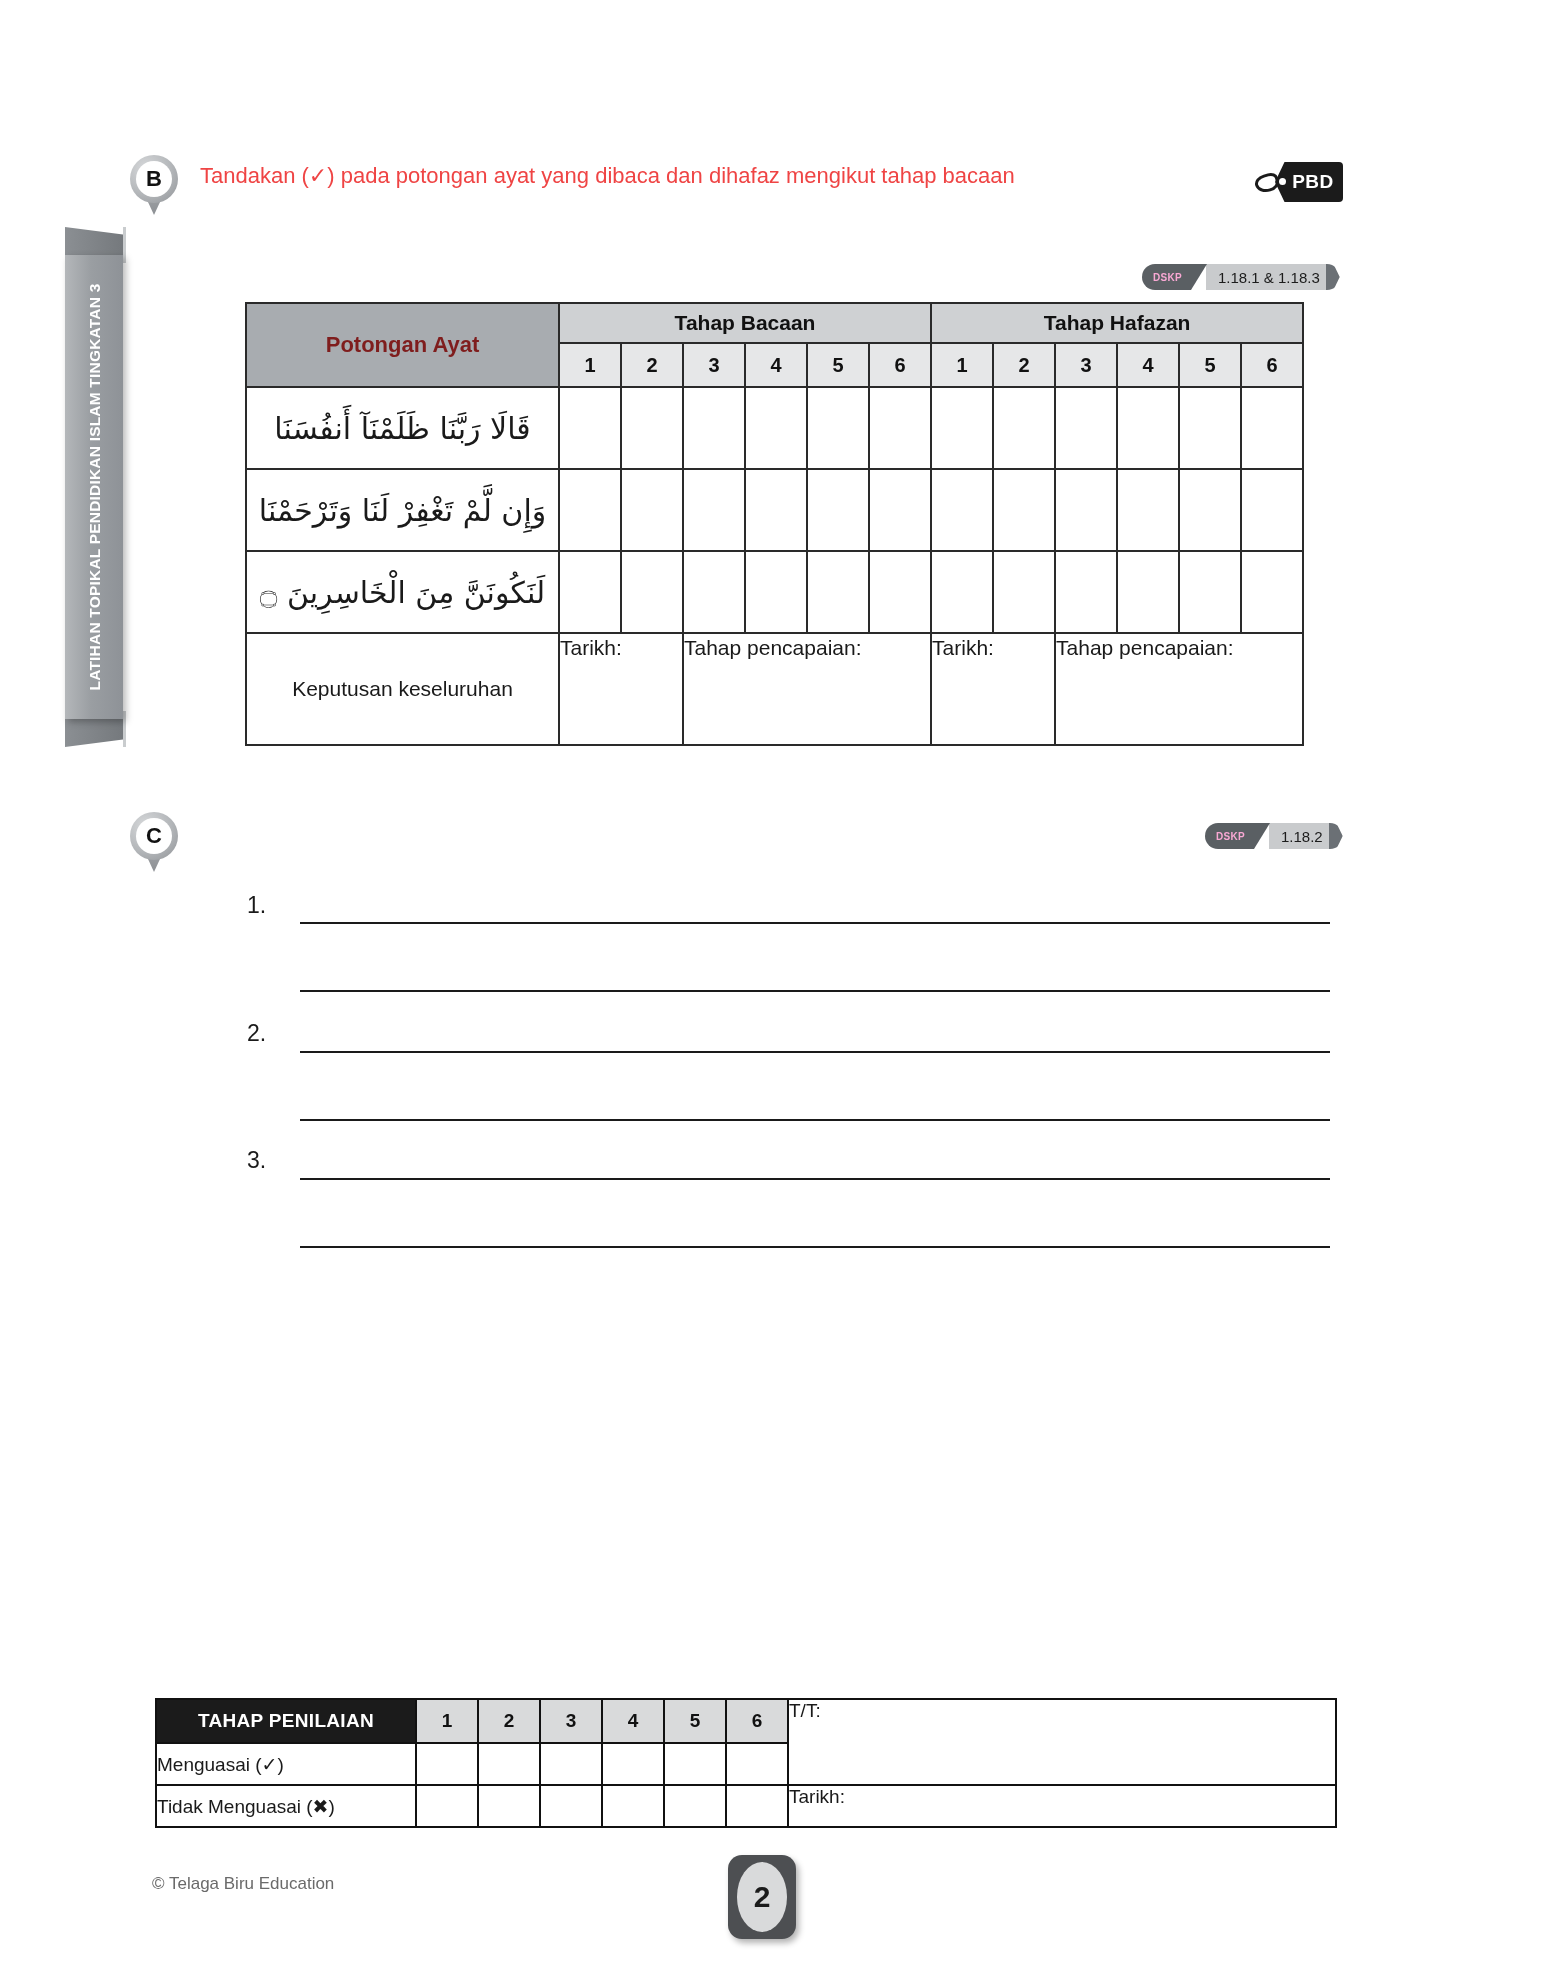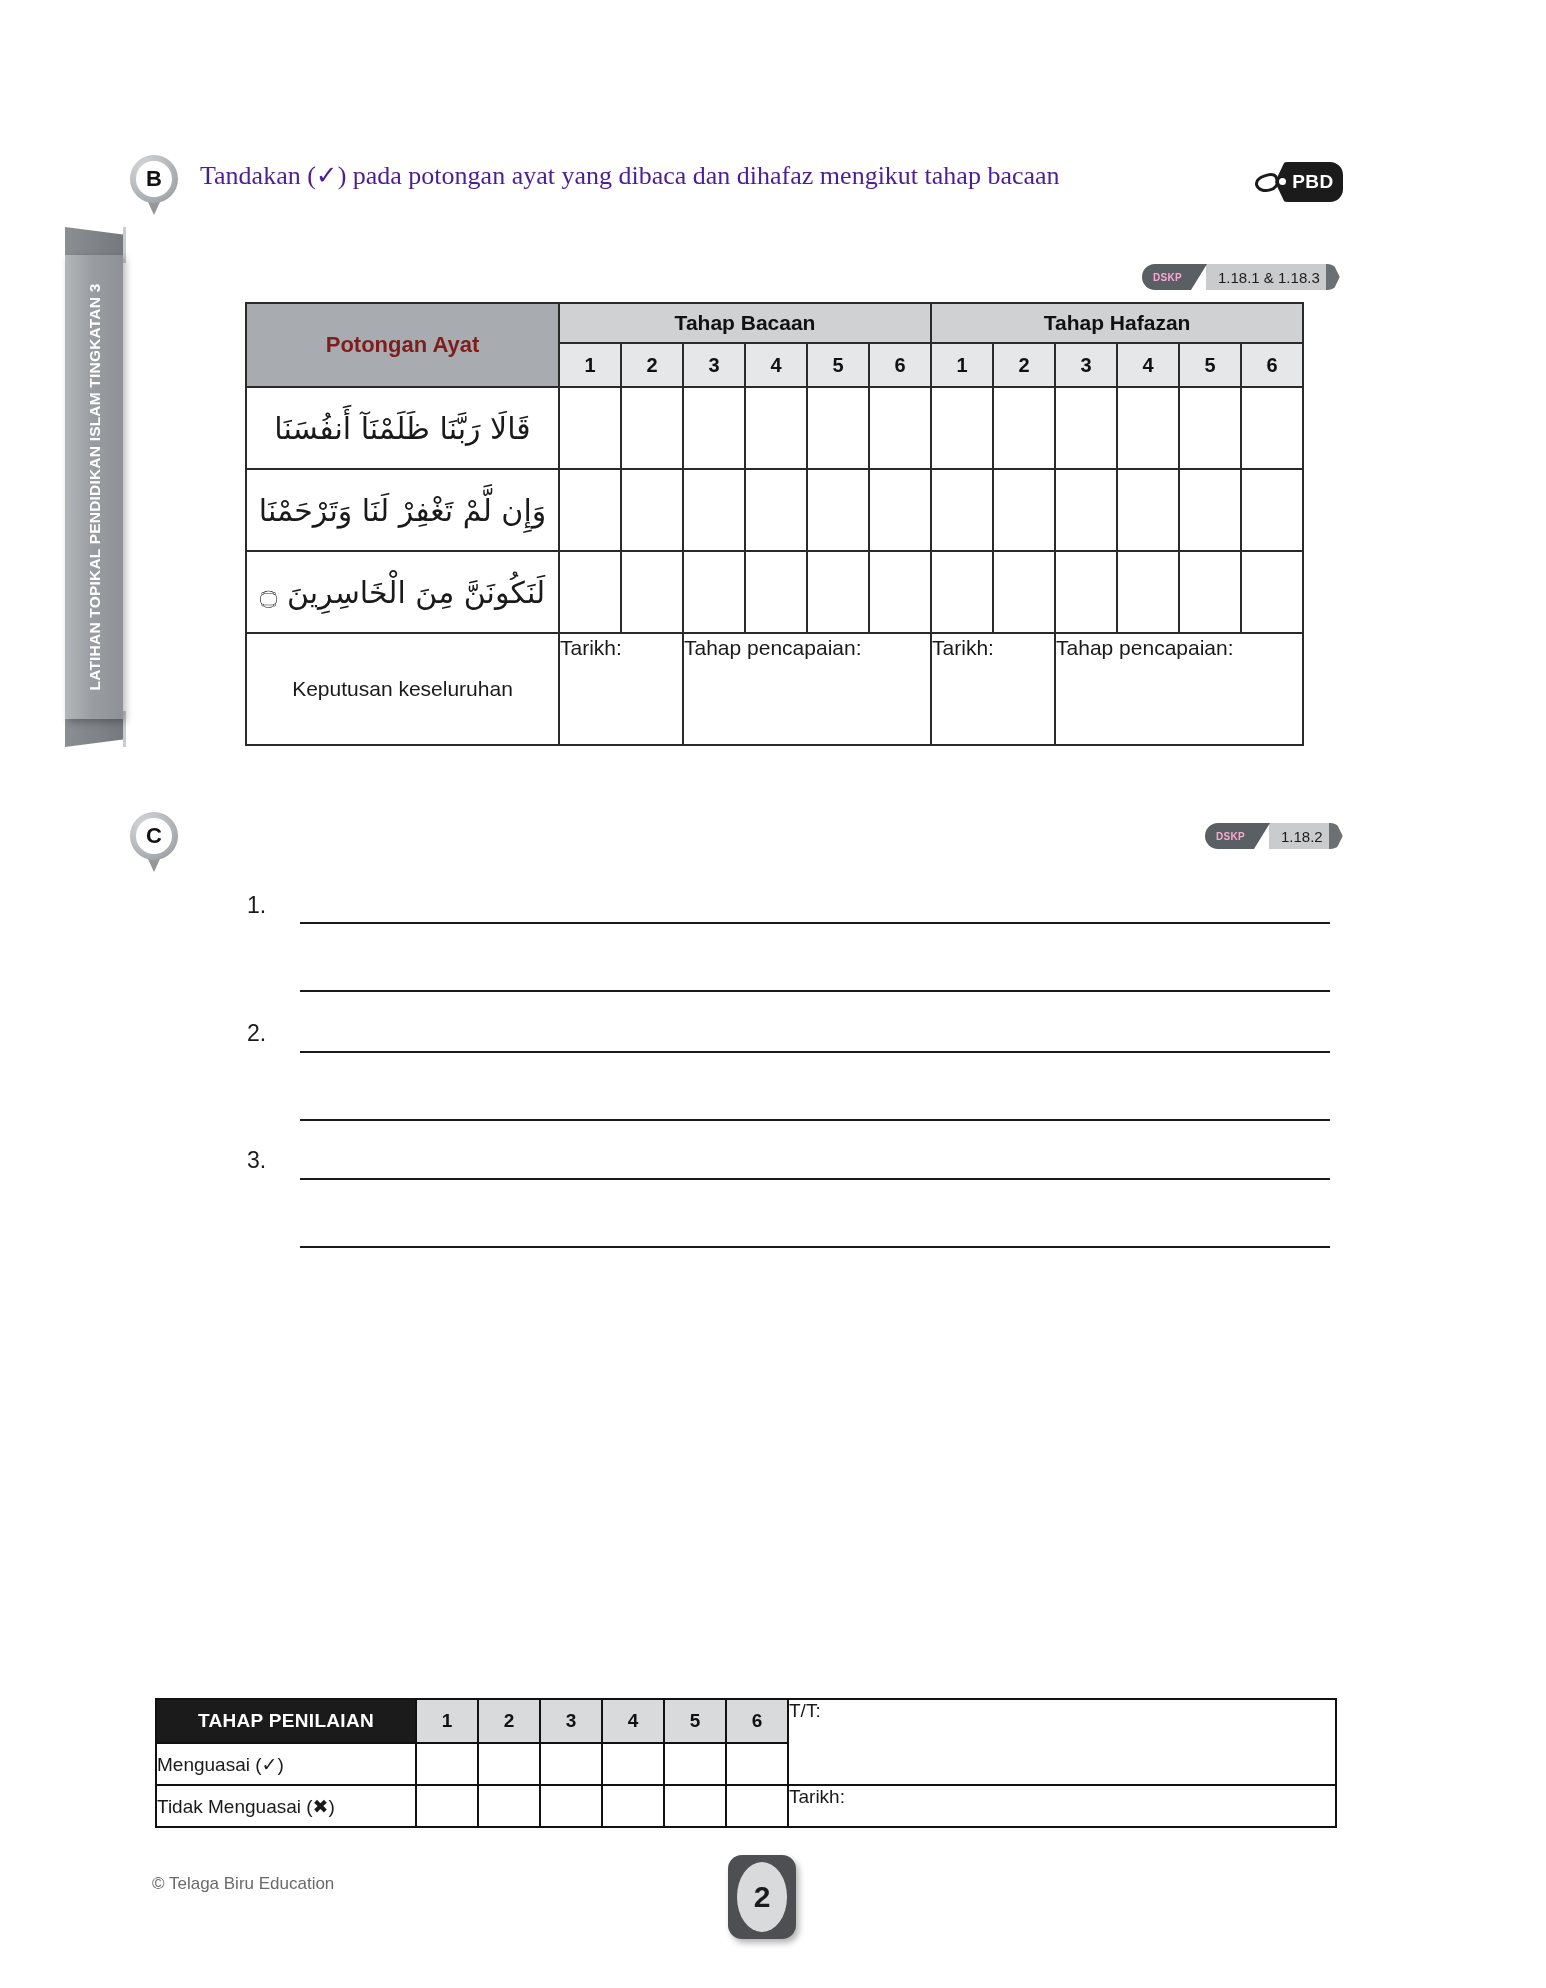--- a/index.html
+++ b/index.html
@@ -110,40 +110,39 @@
     justify-content: center;
     font-weight: bold;
     font-size: 22px;
     color: #111;
     z-index: 2;
   }
 
   
   .instr {
     position: absolute;
-    font-size: 26px;
+    font-size: 22px;
     line-height: 32px;
-    color: #4c1d95;
-    font-family: Liberation Serif, serif;
+    color: #ef4444;
   }
 
   
   .pbd {
     position: absolute;
     left: 1253px;
     top: 160px;
     width: 90px;
     height: 44px;
   }
   .pbd-body {
     position: absolute;
     left: 22px; top: 2px;
     width: 68px; height: 40px;
     background: #1b1b1b;
-    border-radius: 13px;
+    border-radius: 4px;
     clip-path: polygon(14% 0, 100% 0, 100% 100%, 14% 100%, 0 50%);
     display: flex; align-items: center; justify-content: center; text-align: right;
   }
   .pbd-text {
     color: #ffffff;
     font-weight: bold;
     font-size: 19px;
     letter-spacing: 0.5px;
     padding-left: 8px;
   }

